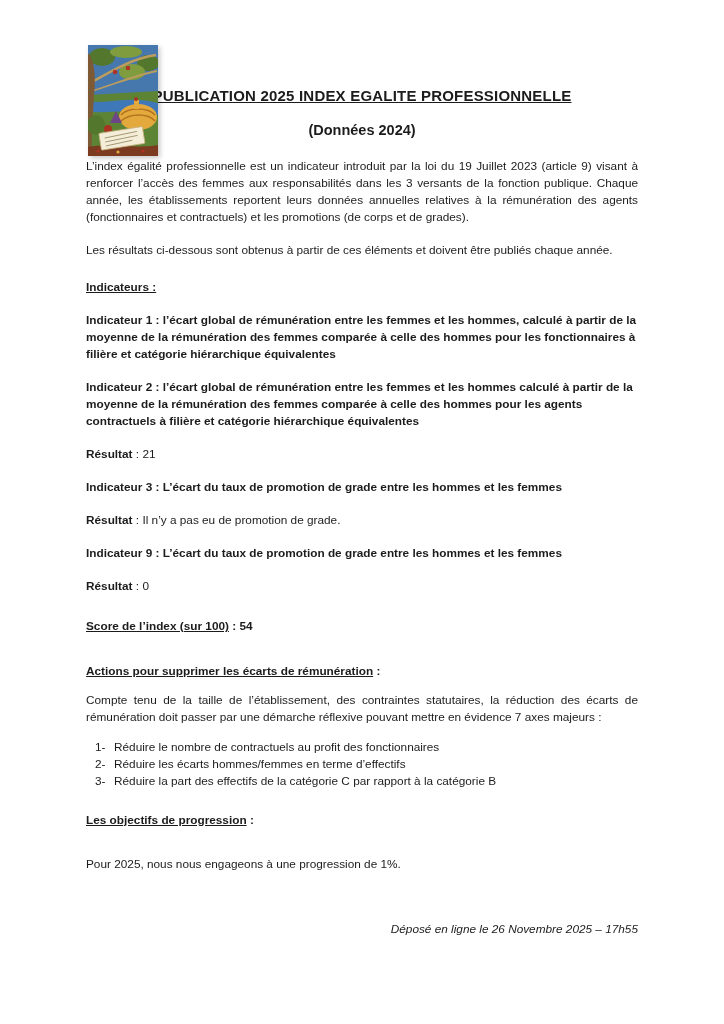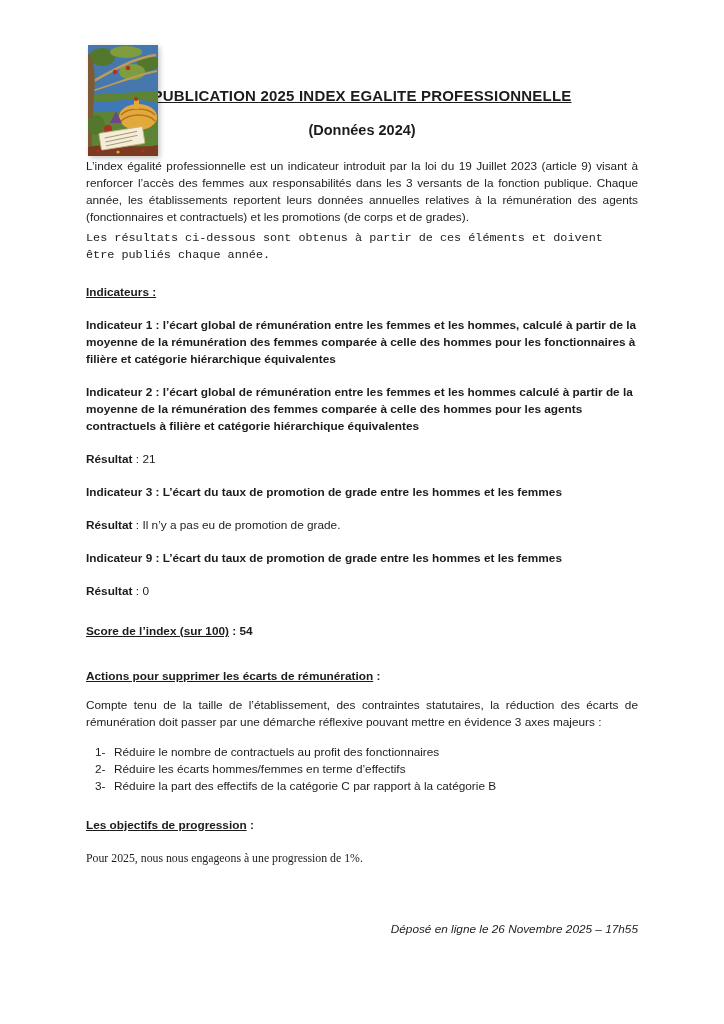--- a/index.html
+++ b/index.html
@@ -17,31 +17,31 @@
   .content{position:absolute;left:86px;top:45px;width:552px;}
   .header{position:relative;height:112px;}
   .logo{position:absolute;left:2px;top:0;box-shadow:2px 2px 5px rgba(0,0,0,.22);}
   .titles{text-align:center;padding-top:42px;}
   .title{font-size:15px;font-weight:bold;text-decoration:underline;letter-spacing:.2px;}
   .subtitle{font-size:14.5px;font-weight:bold;margin-top:18px;}
   p{margin:0;}
   .b{font-weight:bold;}
   .u{text-decoration:underline;}
   .intro{margin-top:1px;text-align:justify;}
-  .intro2{margin-top:4px;font-family:Liberation Mono, monospace;}
+  .intro2{margin-top:16px;}
   .ind-head{margin-top:20px;}
   .para{margin-top:16px;}
   .score{margin-top:23px;}
   .heading-gap{margin-top:28px;}
   .after-heading{margin-top:12px;text-align:justify;}
   .list{margin-top:13px;padding-left:9px;}
   .li{display:flex;}
   .num{flex:0 0 19px;}
   .obj-head{margin-top:22px;}
-  .obj-para{margin-top:16px;font-family:Liberation Serif, serif;}
+  .obj-para{margin-top:27px;}
   .footer{position:absolute;right:86px;top:921px;font-style:italic;font-size:11.8px;margin-left:16px;}
 </style>
 </head>
 <body>
 
 <div class="page">
   <div class="content">
 
     <div class="header">
       <svg class="logo" width="70" height="111" viewBox="0 0 70 111">
@@ -94,21 +94,21 @@
 
     <p class="para b"><span>Indicateur 3</span><span> : </span><span>L’écart du taux de promotion de grade entre les hommes et les femmes</span></p>
     <p class="para"><span class="b">Résultat</span><span> : </span><span>Il n’y a pas eu de promotion de grade.</span></p>
 
     <p class="para b"><span>Indicateur 9</span><span> : </span><span>L’écart du taux de promotion de grade entre les hommes et les femmes</span></p>
     <p class="para"><span class="b">Résultat</span><span> : </span><span>0</span></p>
 
     <p class="score"><span class="b u">Score de l’index (sur 100)</span><span class="b"> : </span><span class="b">54</span></p>
 
     <p class="heading-gap b"><span class="u">Actions pour supprimer les écarts de rémunération</span><span> :</span></p>
-    <p class="after-heading">Compte tenu de la taille de l’établissement, des contraintes statutaires, la réduction des écarts de rémunération doit passer par une démarche réflexive pouvant mettre en évidence 3 axes majeurs :</p>
+    <p class="after-heading">Compte tenu de la taille de l’établissement, des contraintes statutaires, la réduction des écarts de rémunération doit passer par une démarche réflexive pouvant mettre en évidence 7 axes majeurs :</p>
 
     <div class="list">
       <div class="li">
           <span class="num">1-</span>
           <span>Réduire le nombre de contractuels au profit des fonctionnaires</span>
         </div>
       <div class="li">
           <span class="num">2-</span>
           <span>Réduire les écarts hommes/femmes en terme d’effectifs</span>
         </div>

